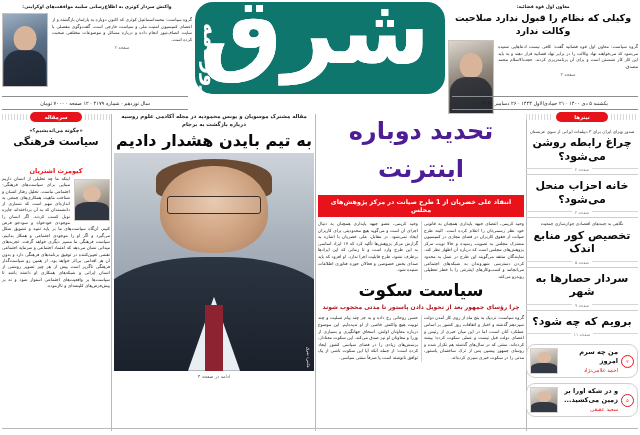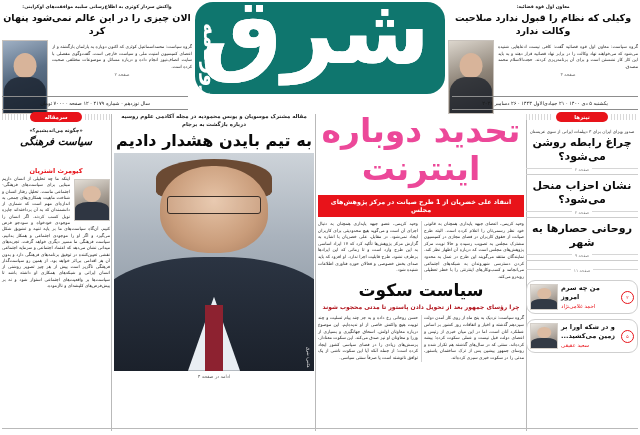--- a/index.html
+++ b/index.html
@@ -83,21 +83,21 @@
     padding:2px 0;text-align:center;border-radius:7px;
     width:52px;margin:0 auto;
   }
   .tag-row{display:flex;align-items:center;gap:3px;margin-bottom:4px;}
   .tag-row .hatch{
     flex:1;height:6px;
     background:repeating-linear-gradient(90deg,#d9d9d9 0 1px,transparent 1px 3px);
   }
 
   .ed-kicker{font-size:5px;line-height:8px;text-align:center;color:#232323;font-weight:bold;}
-  .ed-title{font-size:10.5px;line-height:13px;text-align:center;font-weight:bold;color:#0c0c0c;margin-top:1px;font-style:italic;}
+  .ed-title{font-size:10.5px;line-height:13px;text-align:center;font-weight:bold;color:#0c0c0c;margin-top:1px;}
   .ed-author{font-size:6.5px;line-height:10px;text-align:center;color:#e8131a;font-weight:bold;margin-top:18px;}
   .ed-photo{
     float:right;width:34px;height:40px;margin:3px 0 2px 4px;
     background:linear-gradient(160deg,#e3ded6 0%,#a59c92 50%,#6a635c 100%);
     border:1px solid #cfcac4;position:relative;overflow:hidden;
   }
   .ed-photo .head{
     position:absolute;left:50%;top:14%;width:54%;height:40%;
     transform:translateX(-50%);border-radius:50%;background:#dcbba2;
   }
@@ -148,21 +148,21 @@
     transform:translateX(-50%);background:#8d2230;
   }
   .ctr-caption{
     position:absolute;right:3px;bottom:3px;
     font-size:4px;color:#f2f2f2;writing-mode:vertical-rl;
   }
   .ctr-foot{font-size:4.6px;color:#5e5e5e;text-align:center;margin-top:3px;}
 
   
   .main-hl{
-    font-size:33px;line-height:38px;font-weight:bold;color:#ec4899;
+    font-size:24px;line-height:38px;font-weight:bold;color:#4c1d95;
     text-align:center;letter-spacing:-1px;
   }
   .red-band{
     background:#e8131a;color:#fff;font-size:6.4px;font-weight:bold;
     text-align:center;padding:3px 2px;margin-top:7px;
   }
   .two-col{
     column-count:2;column-gap:6px;column-rule:1px solid #d3d3d3;
     margin-top:4px;
   }
@@ -181,21 +181,21 @@
     border:1px solid #cfcfcf;border-radius:9px;
     display:flex;align-items:center;gap:3px;
     padding:3px 3px;margin-top:5px;position:relative;
   }
   .ac-badge{
     width:11px;height:11px;border-radius:50%;
     border:1px solid #e8131a;color:#e8131a;
     font-size:4.4px;display:flex;align-items:center;justify-content:center;
     flex:0 0 auto;
   }
-  .ac-text{flex:1;text-align:left;}
+  .ac-text{flex:1;text-align:right;}
   .ac-title{font-size:6.6px;line-height:9px;font-weight:bold;color:#111;}
   .ac-name{font-size:5.4px;line-height:8px;color:#e8131a;}
   .ac-photo{
     width:26px;height:24px;flex:0 0 auto;overflow:hidden;position:relative;
     background:linear-gradient(160deg,#e8e4de 0%,#b3aaa1 55%,#79716a 100%);
     border:1px solid #d5d0ca;
   }
   .ac-photo .h{
     position:absolute;left:50%;top:12%;width:52%;height:44%;
     transform:translateX(-50%);border-radius:50%;background:#dcbba2;
@@ -224,21 +224,20 @@
         </div>
         <div class="ts-photo b">
           <div class="head"></div>
             <div class="torso"></div>
         </div>
       </div>
     </div>
 
     <div class="topstory left">
       <div class="ts-kicker">واکنش سردار کوثری به اطلاع‌رسانی سلبیه موافقت‌های اوکراینی:</div>
-      <div class="ts-title">الان چیزی را در این عالم نمی‌شود پنهان کرد</div>
       <div style="display:flex;gap:4px;margin-top:3px;">
         <div class="ts-body" style="flex:1;">
           <div class="ts-text">گروه سیاست: محمداسماعیل کوثری که اکنون دوباره به پارلمان بازگشته و از اعضای کمیسیون امنیت ملی و سیاست خارجی است، گفت‌وگوی مفصلی با سایت انصاف‌نیوز انجام داده و درباره مسائل و موضوعات مختلفی صحبت کرده است.</div>
           <div class="ts-more">صفحه ۲</div>
         </div>
         <div class="ts-photo a">
           <div class="head"></div>
             <div class="torso"></div>
         </div>
       </div>
@@ -314,39 +313,49 @@
       <div class="sb-kicker">صدور ویزای ایران برای ۳ دیپلمات ایرانی از سوی عربستان</div>
       <div class="sb-title">چراغ رابطه روشن می‌شود؟</div>
       <div class="sb-pagerow">
         <span class="ln"></span>
         <span class="sb-page">صفحه ۲</span>
         <span class="ln"></span>
       </div>
     </div>
 
     <div class="sb-item">
-      <div class="sb-title">نشان احزاب منحل می‌شود؟</div>
+      <div class="sb-title">خانه احزاب منحل می‌شود؟</div>
       <div class="sb-pagerow">
         <span class="ln"></span>
         <span class="sb-page">صفحه ۲</span>
         <span class="ln"></span>
       </div>
     </div>
 
-
     <div class="sb-item">
-      <div class="sb-title">روحانی حصارها به شهر</div>
+      <div class="sb-kicker">نگاهی به جنبه‌های اقتصادی جوان‌سازی جمعیت</div>
+      <div class="sb-title">تخصیص کور منابع اندک</div>
+      <div class="sb-pagerow">
+        <span class="ln"></span>
+        <span class="sb-page">صفحه ۵</span>
+        <span class="ln"></span>
+      </div>
+    </div>
+
+    <div class="sb-item">
+      <div class="sb-title">سردار حصارها به شهر</div>
       <div class="sb-pagerow">
         <span class="ln"></span>
         <span class="sb-page">صفحه ۹</span>
         <span class="ln"></span>
       </div>
     </div>
 
     <div class="sb-item" style="border-bottom:none;">
+      <div class="sb-title">برویم که چه شود؟</div>
       <div class="sb-pagerow">
         <span class="ln"></span>
         <span class="sb-page">صفحه ۱۱</span>
         <span class="ln"></span>
       </div>
     </div>
 
     <div class="author-card">
       <div class="ac-badge">۲</div>
       <div class="ac-text">

